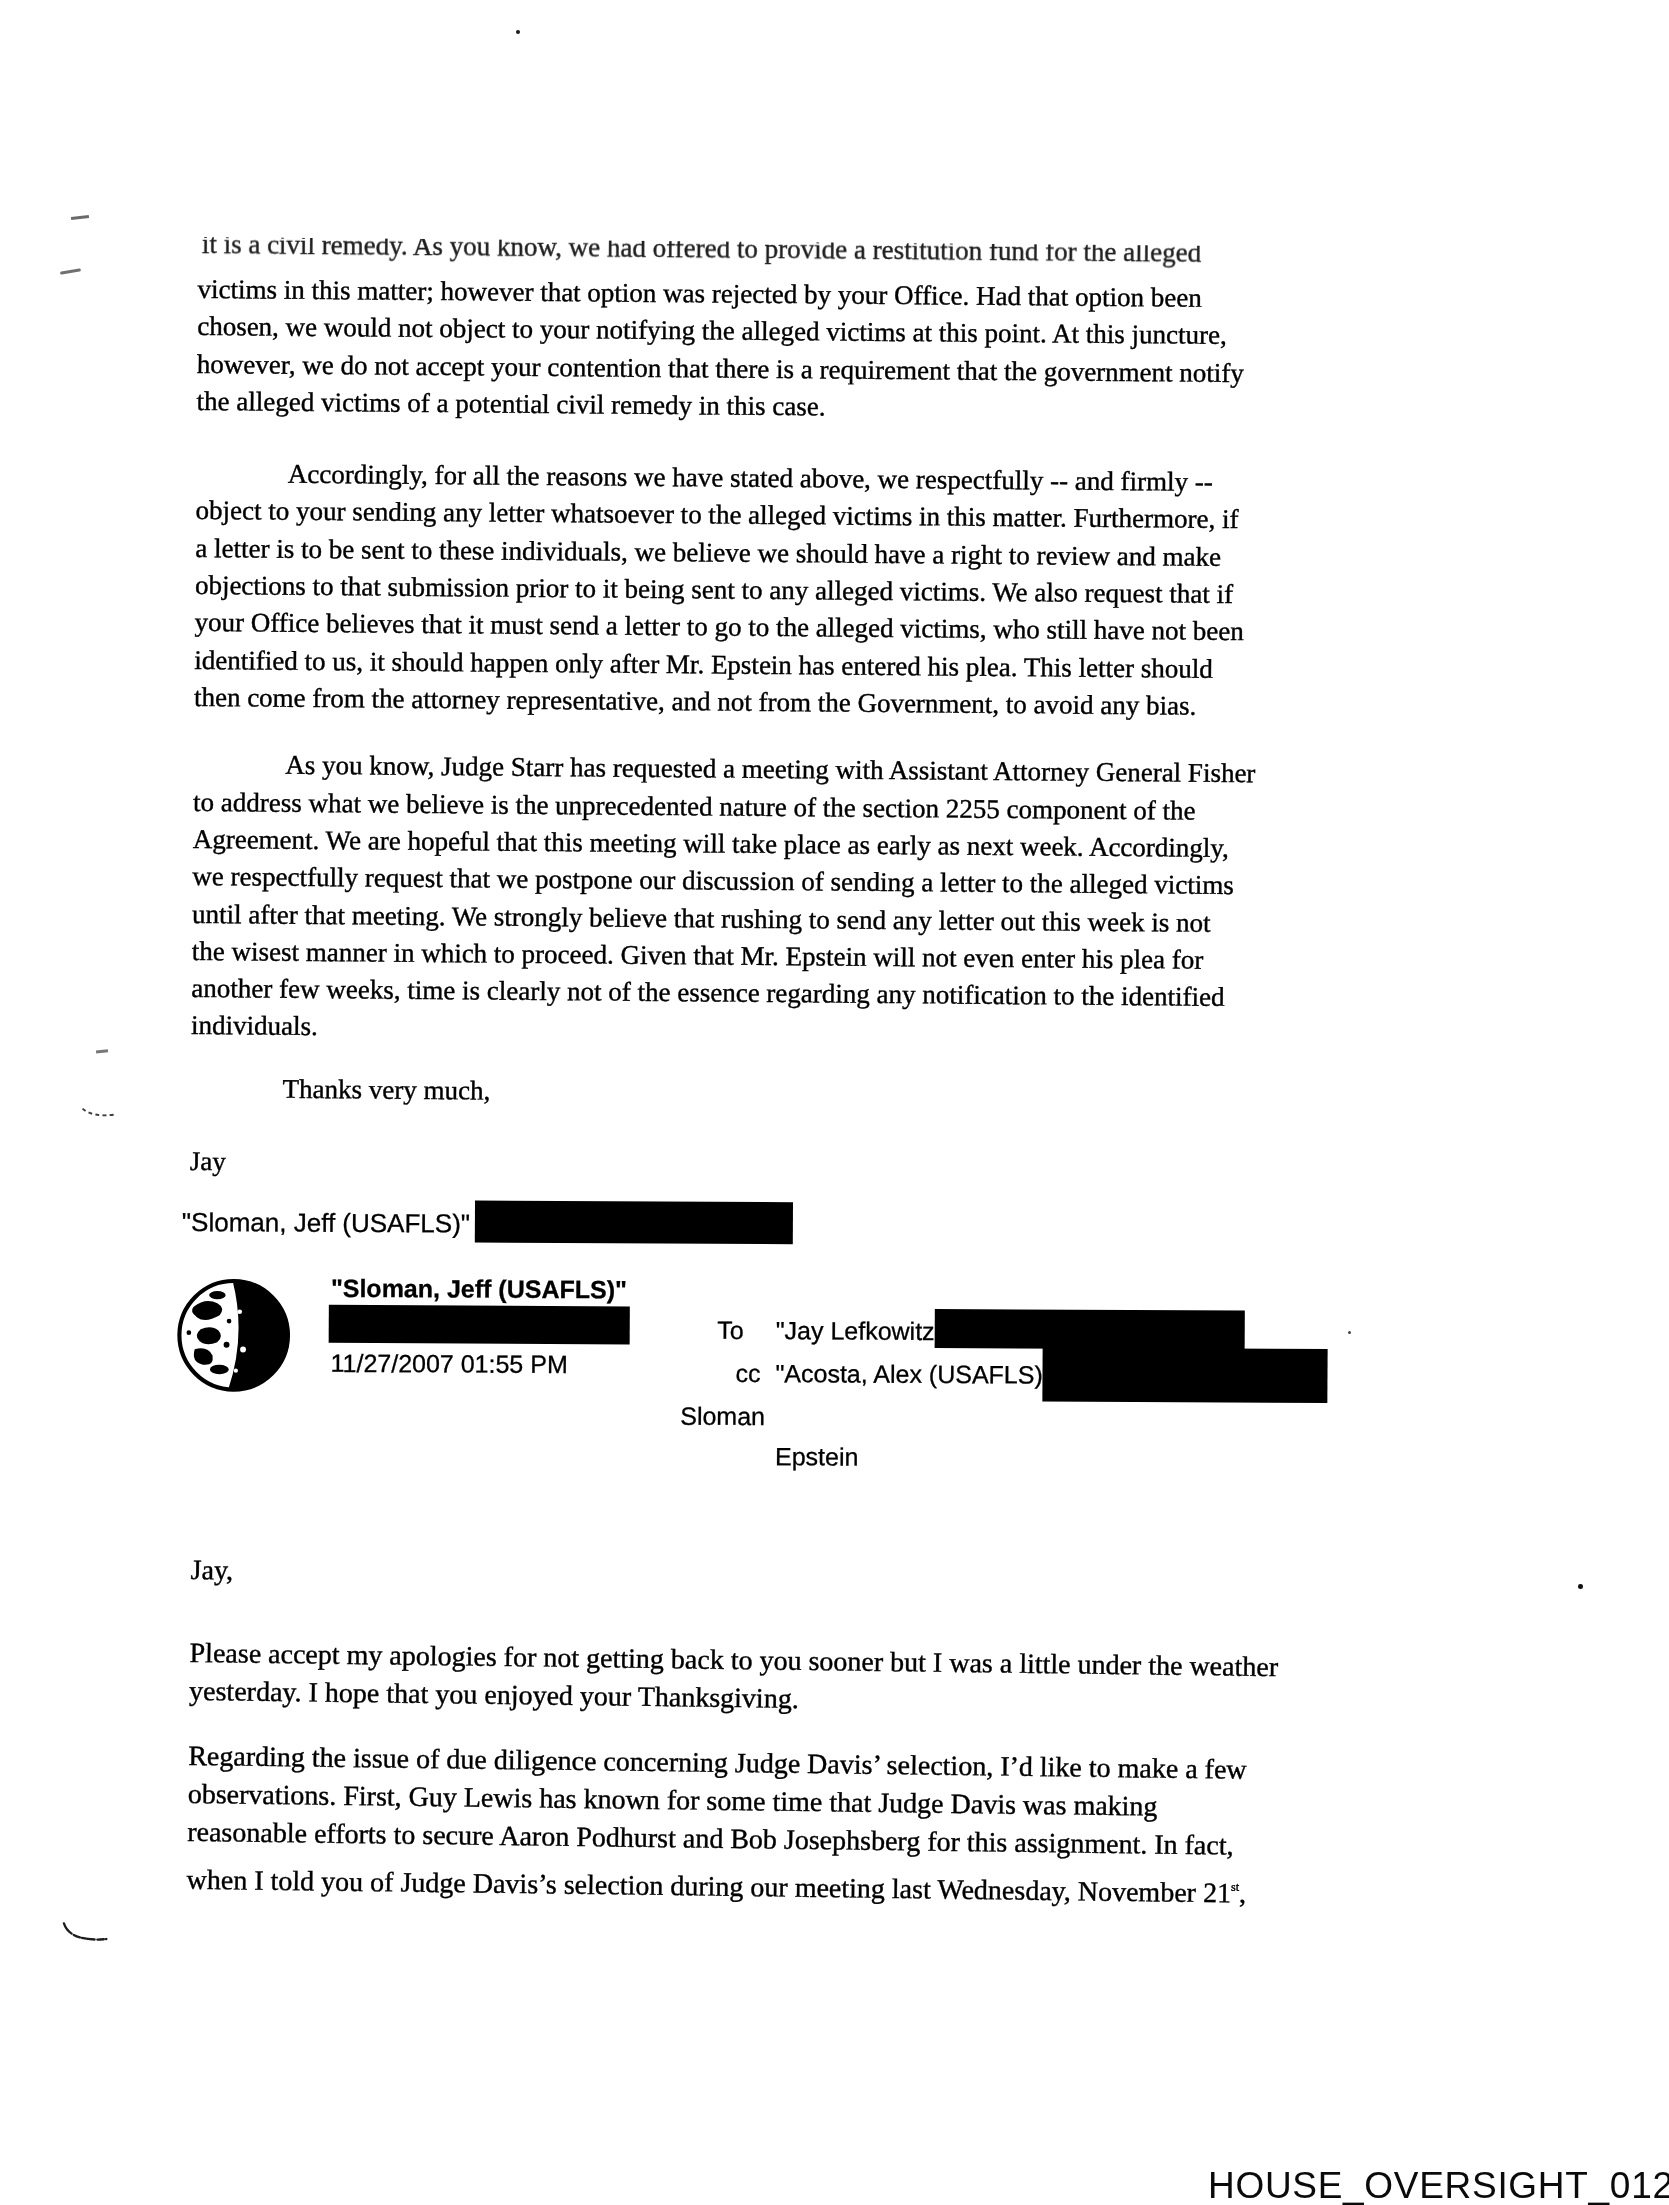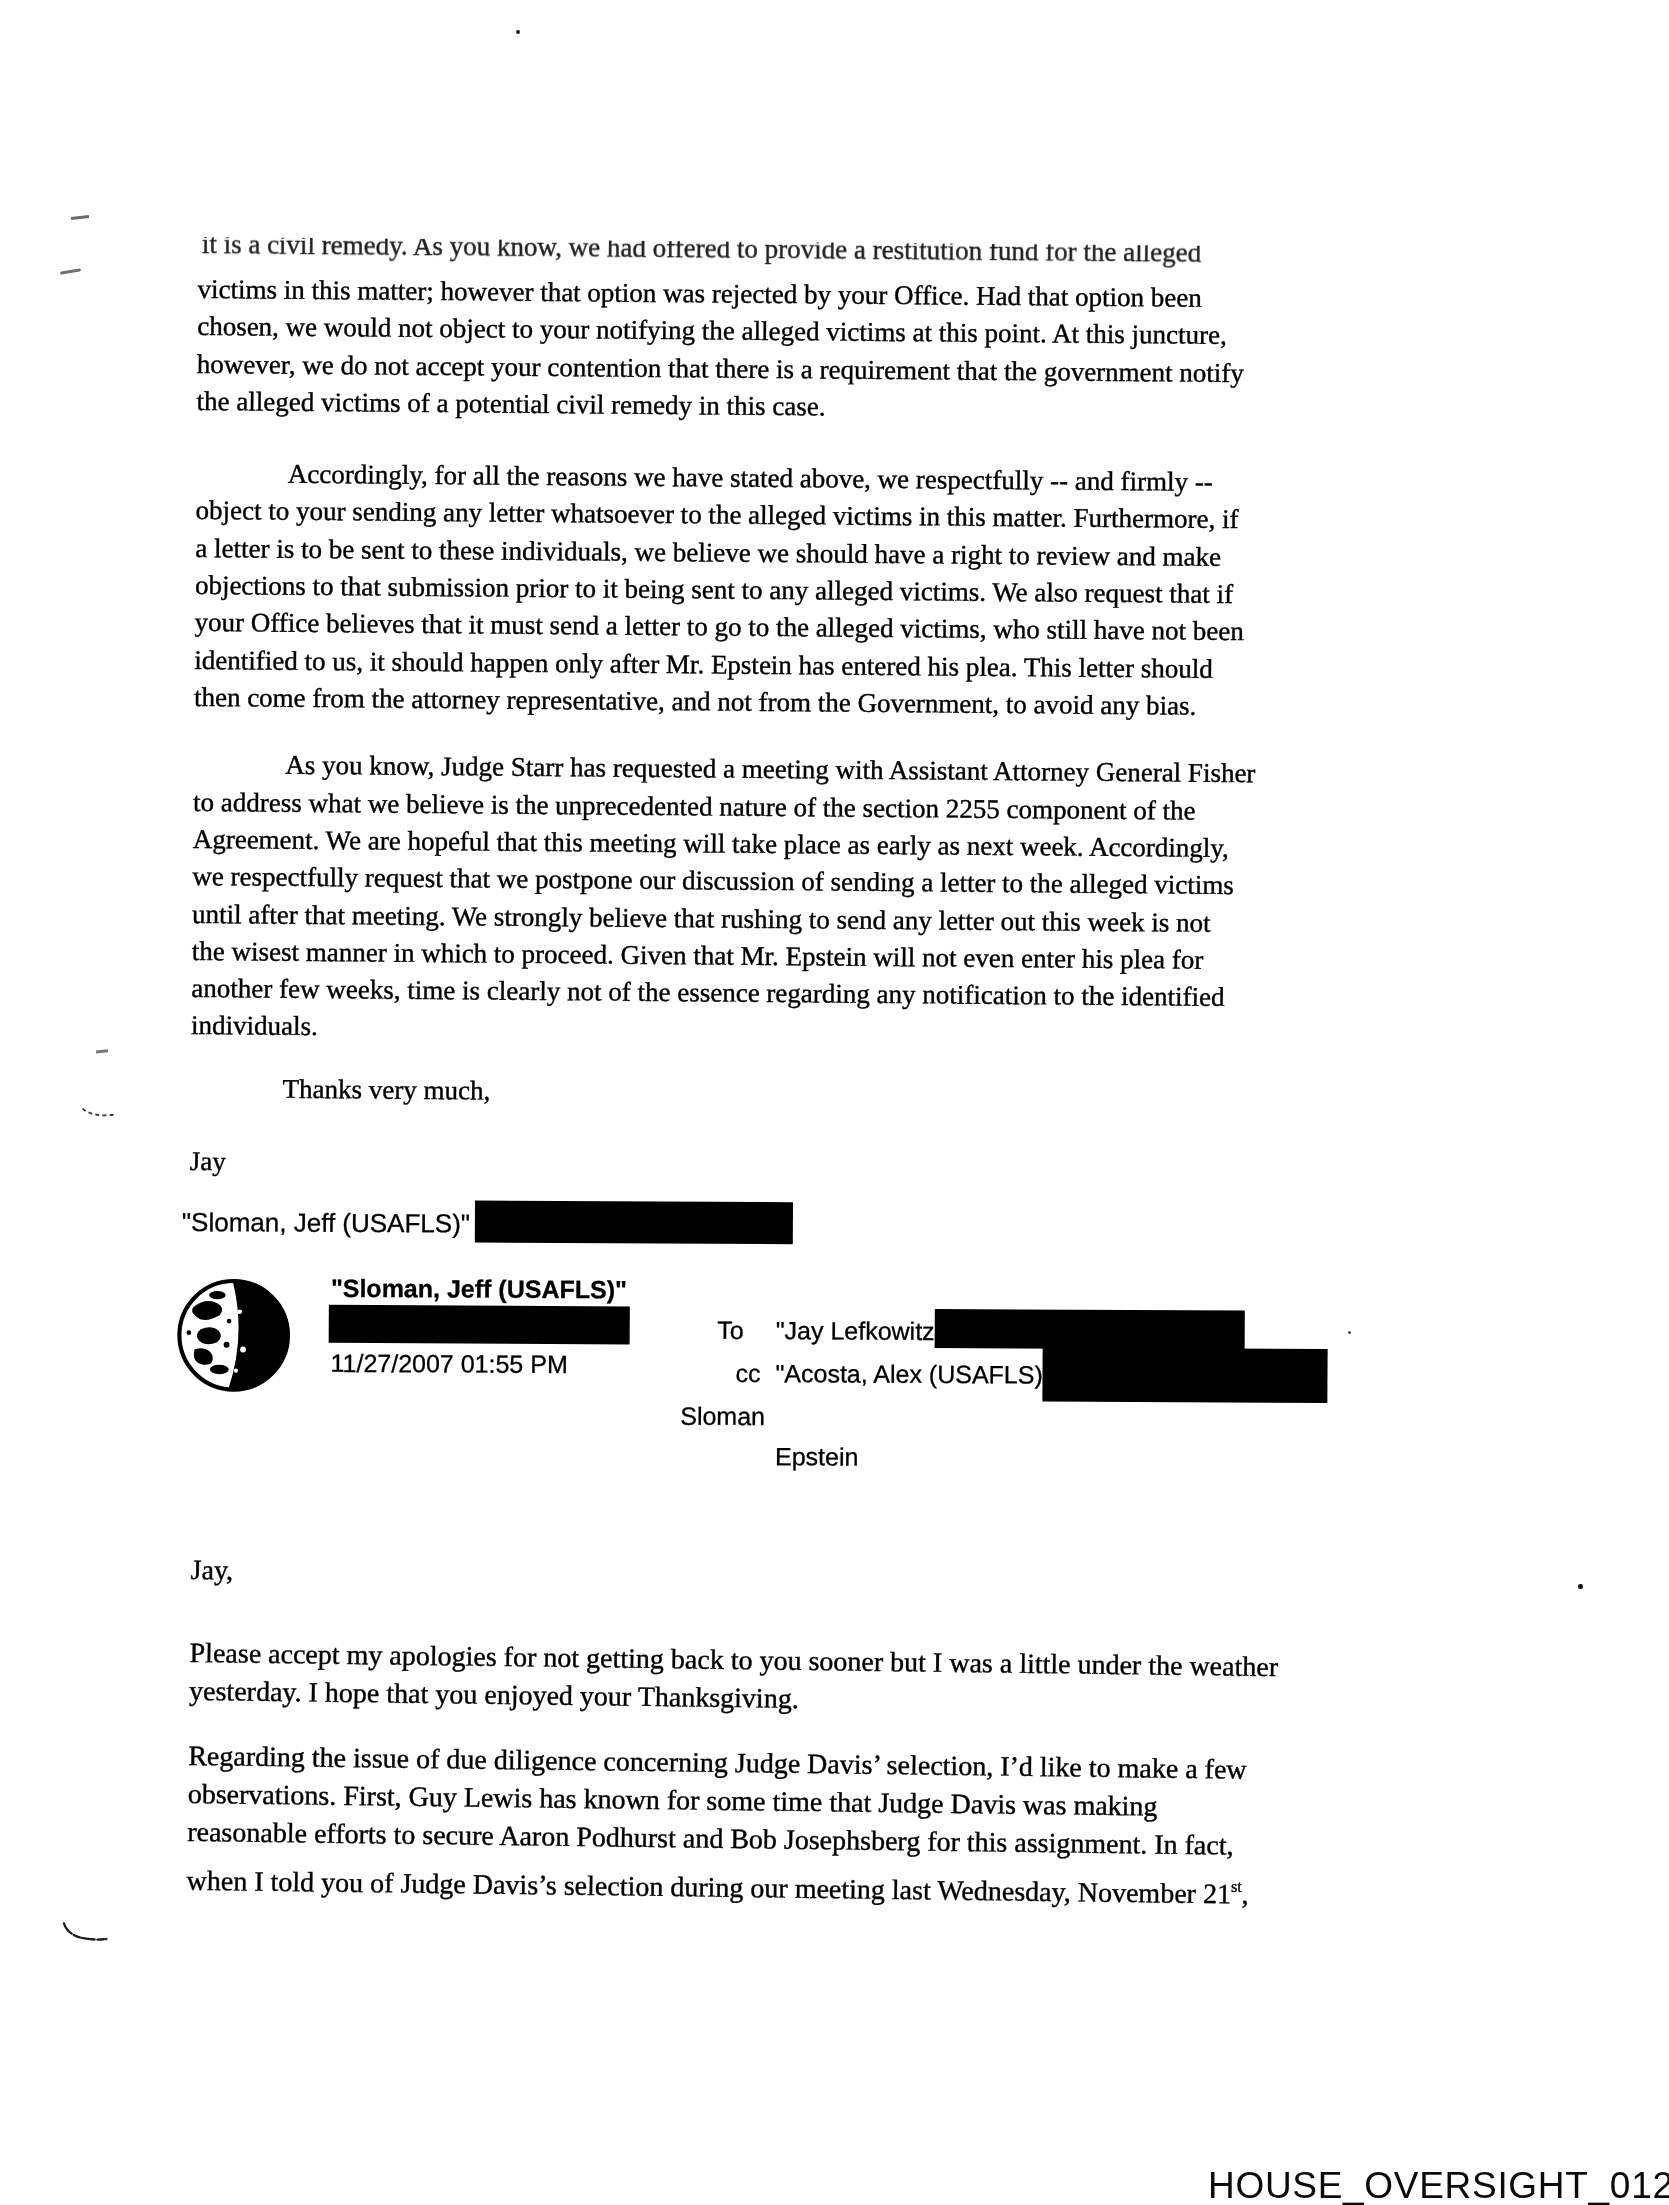--- a/index.html
+++ b/index.html
@@ -53,21 +53,21 @@
   .body-block{
     position:absolute;left:191px;top:1550px;width:1375px;height:367px;
     transform:rotate(0.75deg);transform-origin:0 0;
   }
   .bline{
     position:absolute;left:0;
     font-family:"Liberation Serif","DejaVu Serif",serif;
     font-size:28px;line-height:38px;white-space:nowrap;
     -webkit-text-stroke:0.4px #000;
   }
-  .bline sup{font-size:16px;vertical-align:11.8px;letter-spacing:0;}
+  .bline sup{font-size:12px;vertical-align:11.8px;letter-spacing:0;}
   
   .bates{
     position:absolute;left:1208px;top:2165px;
     font-family:"Liberation Sans","DejaVu Sans",sans-serif;
     font-size:37px;letter-spacing:0.7px;color:#0a0a0a;white-space:nowrap;
   }
   
   .artifact{position:absolute;}
   .dot{border-radius:50%;background:#1a1a1a;}
 </style>

